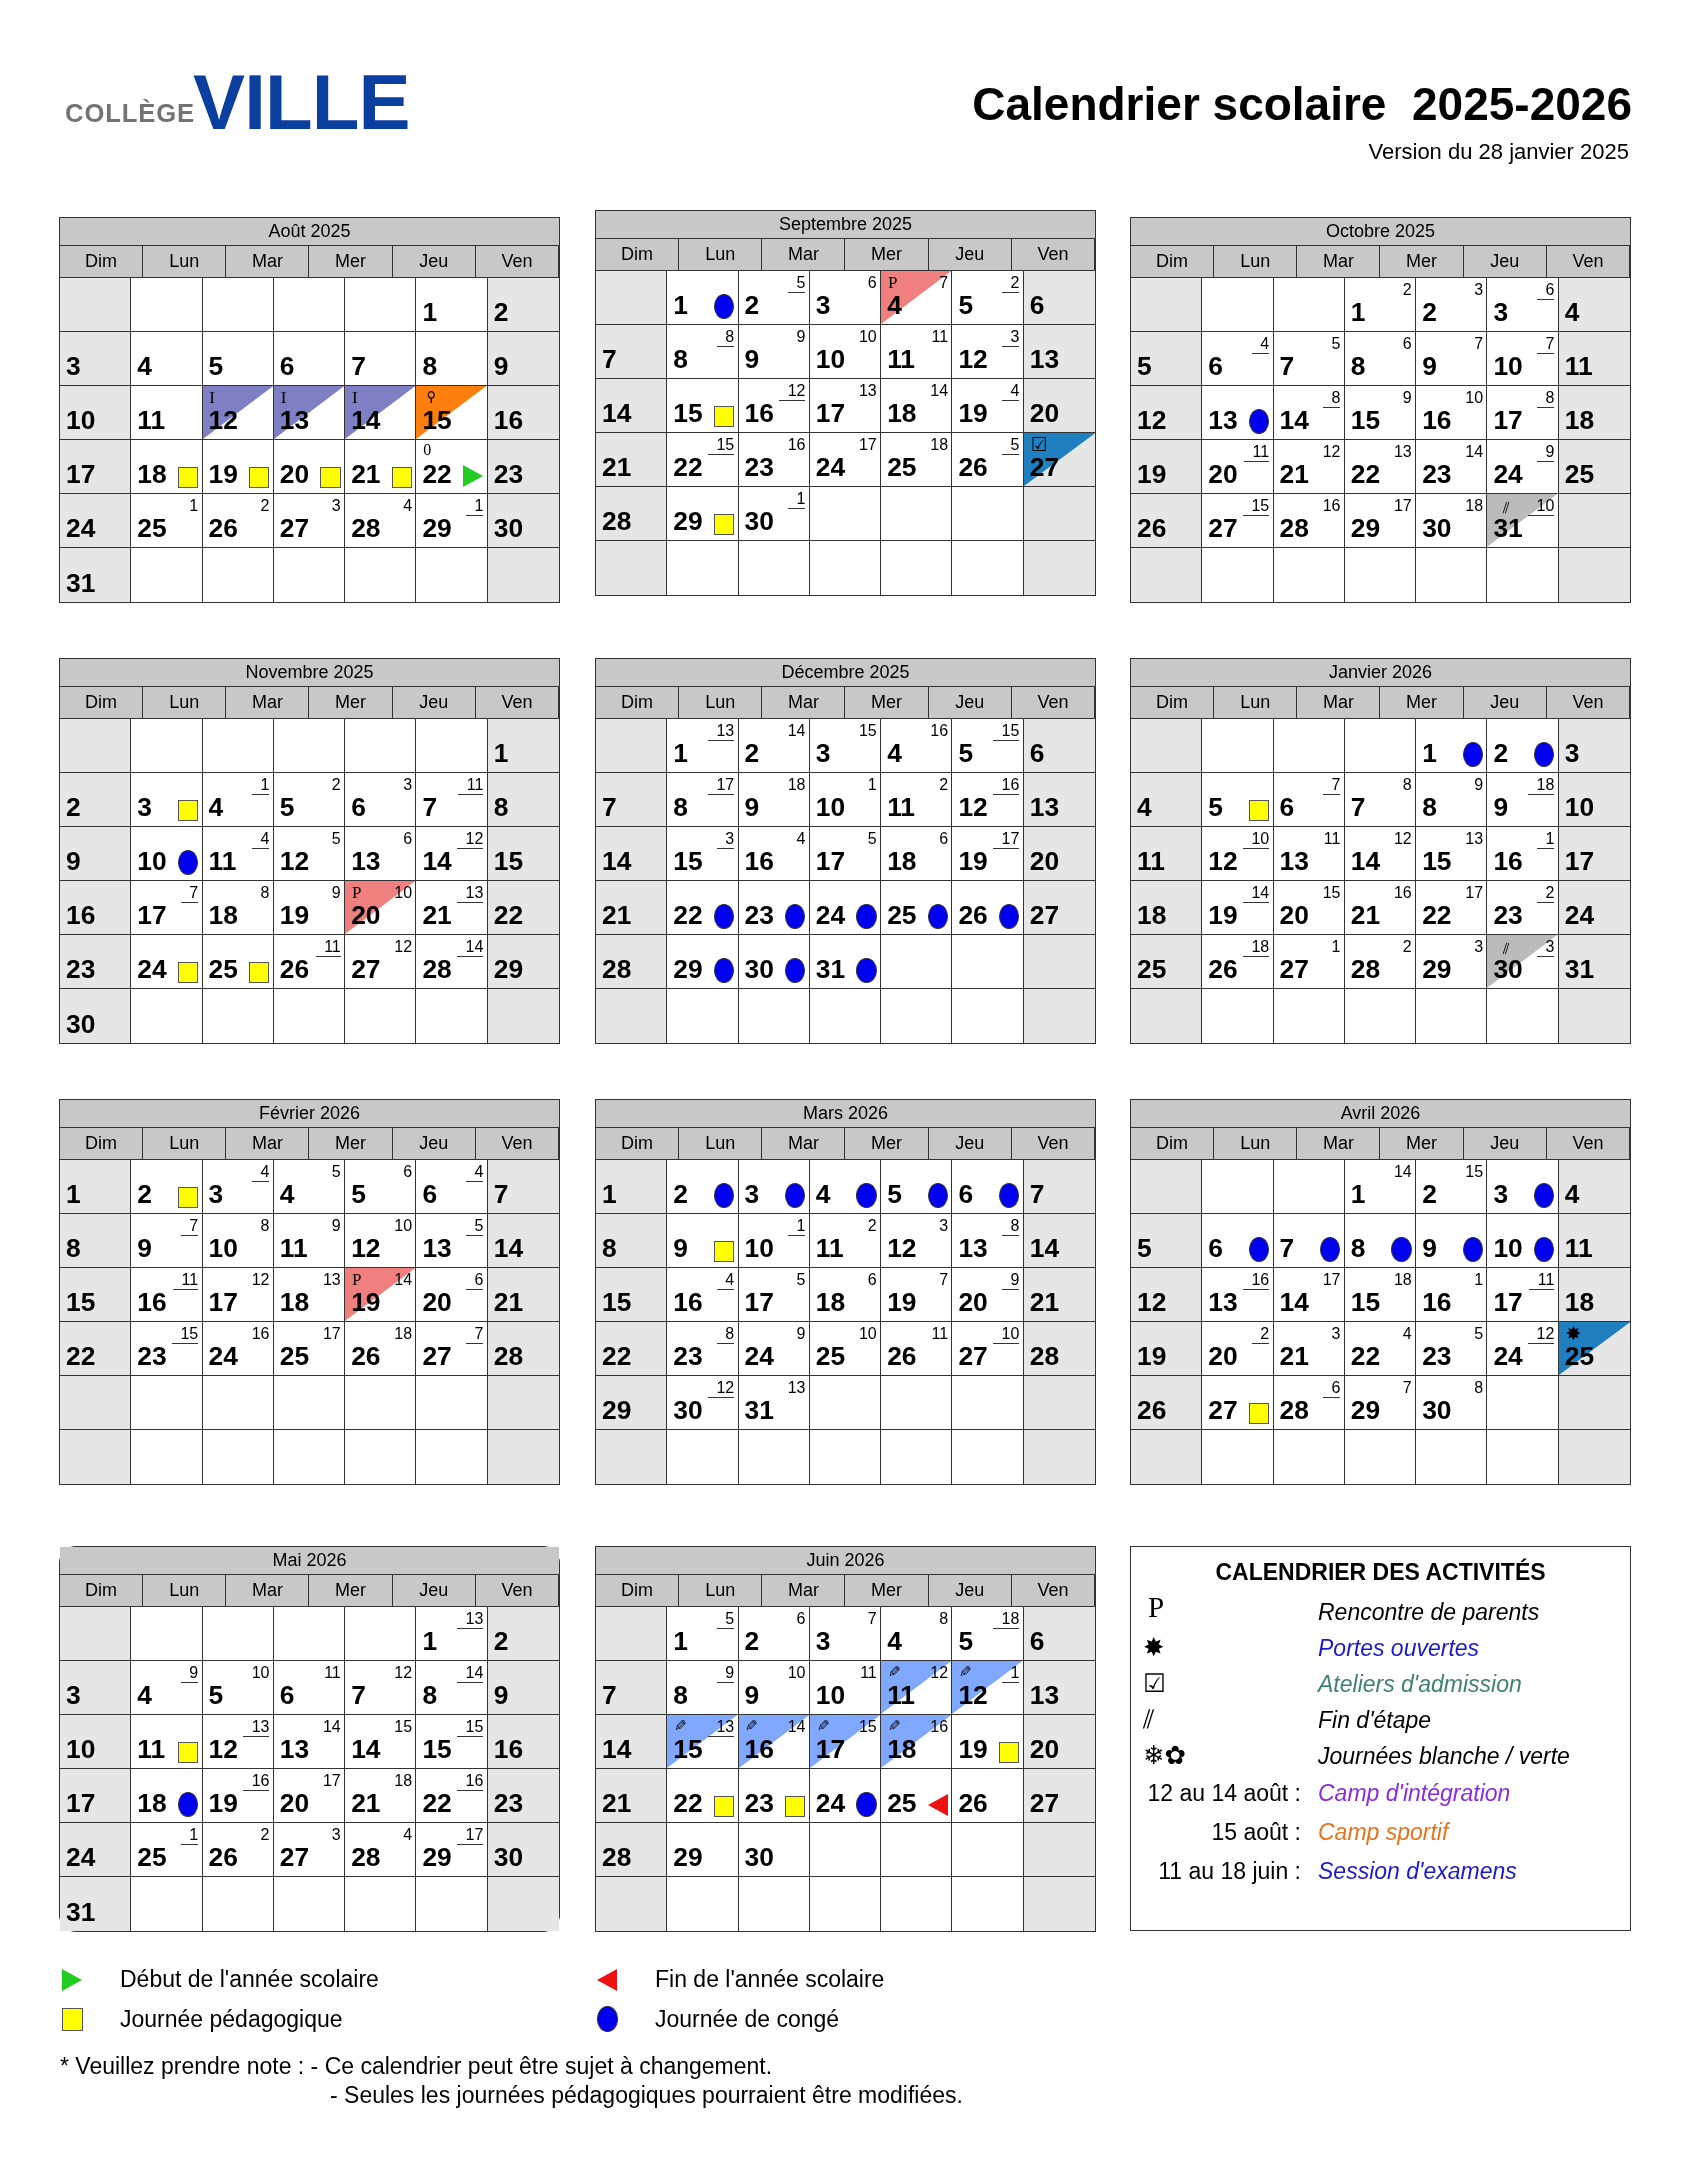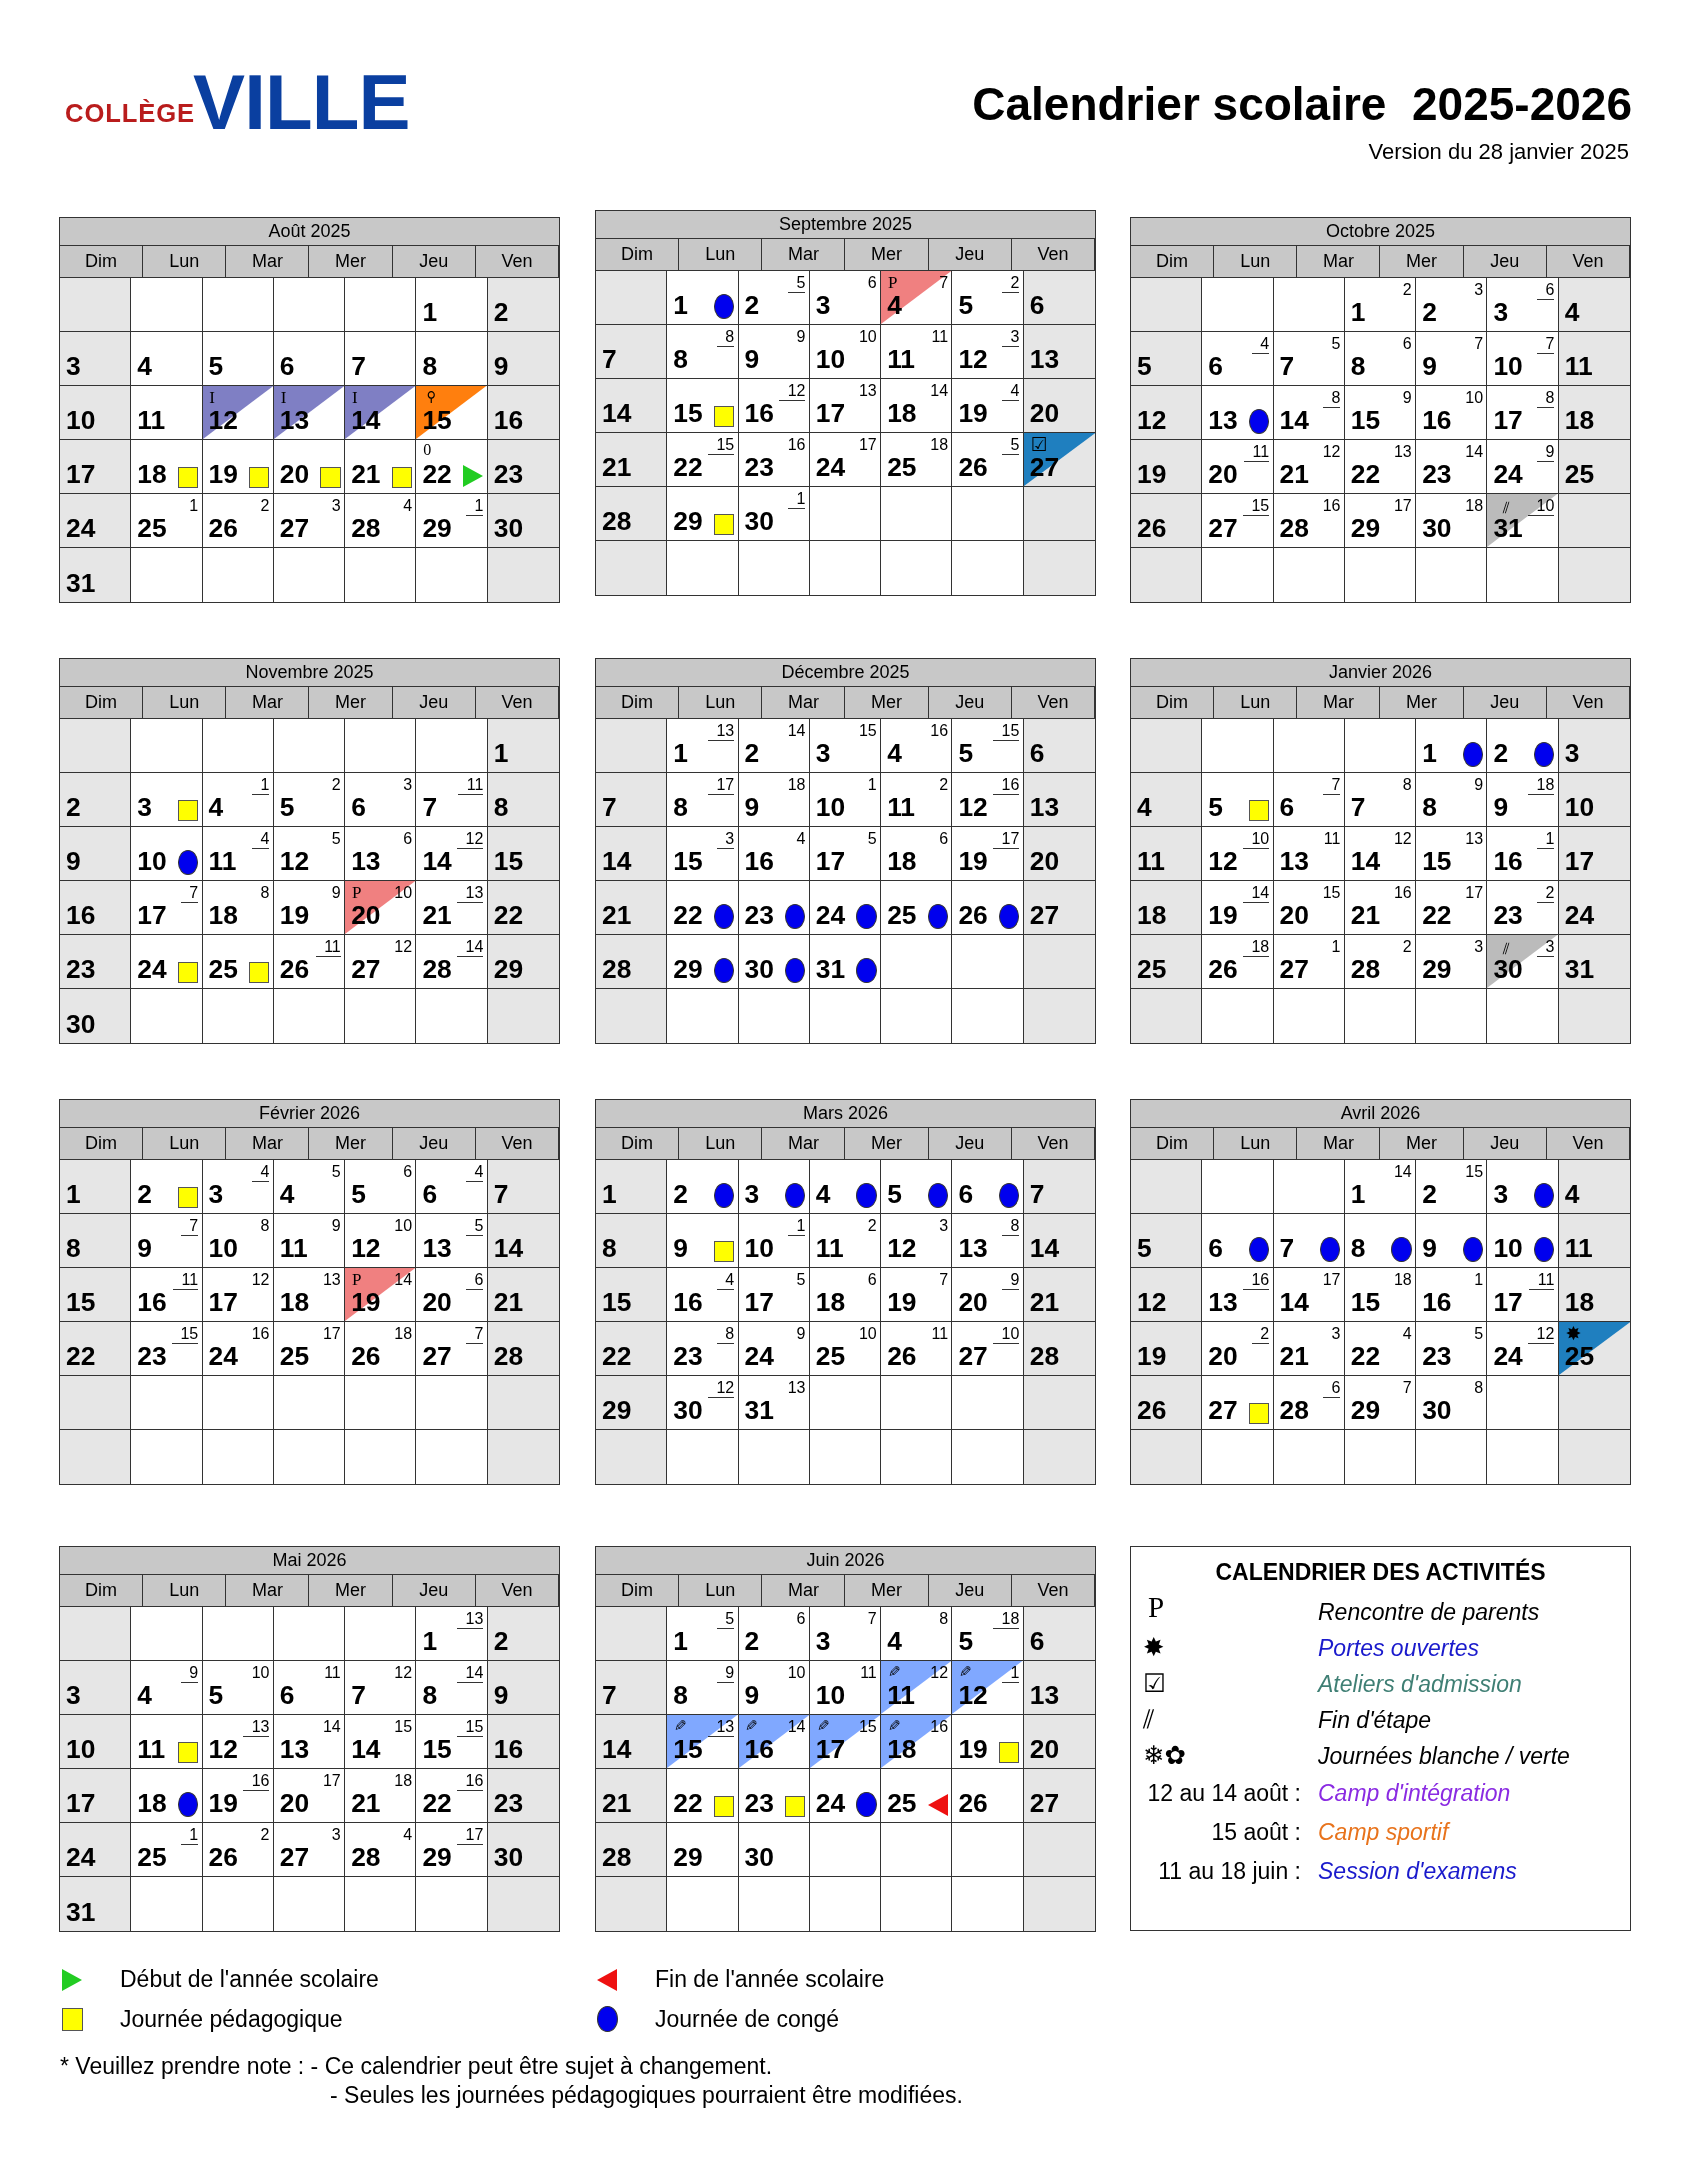--- a/index.html
+++ b/index.html
@@ -1,18 +1,18 @@
 <!DOCTYPE html>
 <html style="font-size:13.6px"><head>
 <meta charset="utf-8">
 <style>
   * { box-sizing: border-box; margin: 0; padding: 0; }
   body { width: 1685px; height: 2181px; background: #fff; font-family: "Liberation Sans", sans-serif; position: relative; overflow: hidden; color: #000; }
   .logo { position: absolute; left: 65px; top: 63px; width: 375px; height: 128px; }
-  .logo .college { position: absolute; left: 0; top: 36px; font-size: 25.6px; color: #b91c1c; letter-spacing: 0.9px; font-weight: bold; }
+  .logo .college { position: absolute; left: 0; top: 36px; font-size: 25.6px; color: #737373; letter-spacing: 0.9px; font-weight: bold; }
   .logo .ville { position: absolute; left: 128px; top: 0px; font-size: 78px; color: #0a3fa0; font-weight: bold; line-height: 1; letter-spacing: -0.9px; }
   .logo .marie { position: absolute; left: 0; top: 66px; font-size: 78px; color: #0a3fa0; font-weight: bold; line-height: 1; letter-spacing: -0.9px; }
   .title { position: absolute; right: 53px; top: 77px; font-size: 46px; font-weight: bold; text-align: right; white-space: pre; }
   .subtitle { position: absolute; right: 56px; top: 139px; font-size: 22px; text-align: right; }
 
   .month { position: absolute; width: 501px; border: 1.7px solid #333; background: #1d4ed8; }
   .month .mtitle { height: 28px; background: #c8c8c8; border-bottom: 1.7px solid #333; text-align: center; font-size: 18px; line-height: 27px; }
   .month .dhead { display: grid; grid-template-columns: repeat(6, 1fr); height: 31.5px; background: #c8c8c8; border-bottom: 1.7px solid #333; }
   .month .dhead div { text-align: center; font-size: 18px; line-height: 31px; border-right: 1.7px solid #333; }
   .month .dhead div:last-child { border-right: none; }
@@ -1327,21 +1327,21 @@
         <div class="cell we"></div>
         <div class="cell we lastrow"></div>
         <div class="cell lastrow"></div>
         <div class="cell lastrow"></div>
         <div class="cell lastrow"></div>
         <div class="cell lastrow"></div>
         <div class="cell lastrow"></div>
         <div class="cell we lastrow"></div>
       </div>
     </div>
-    <div class="month" style="left: 59px; top: 1546px;">
+    <div class="month" style="left: 59px; top: 1546px; border-radius: 17px;">
       <div class="mtitle">Mai 2026</div>
       <div class="dhead">
         <div>Dim</div>
         <div>Lun</div>
         <div>Mar</div>
         <div>Mer</div>
         <div>Jeu</div>
         <div>Ven</div>
         <div>Sam</div>
       </div>

